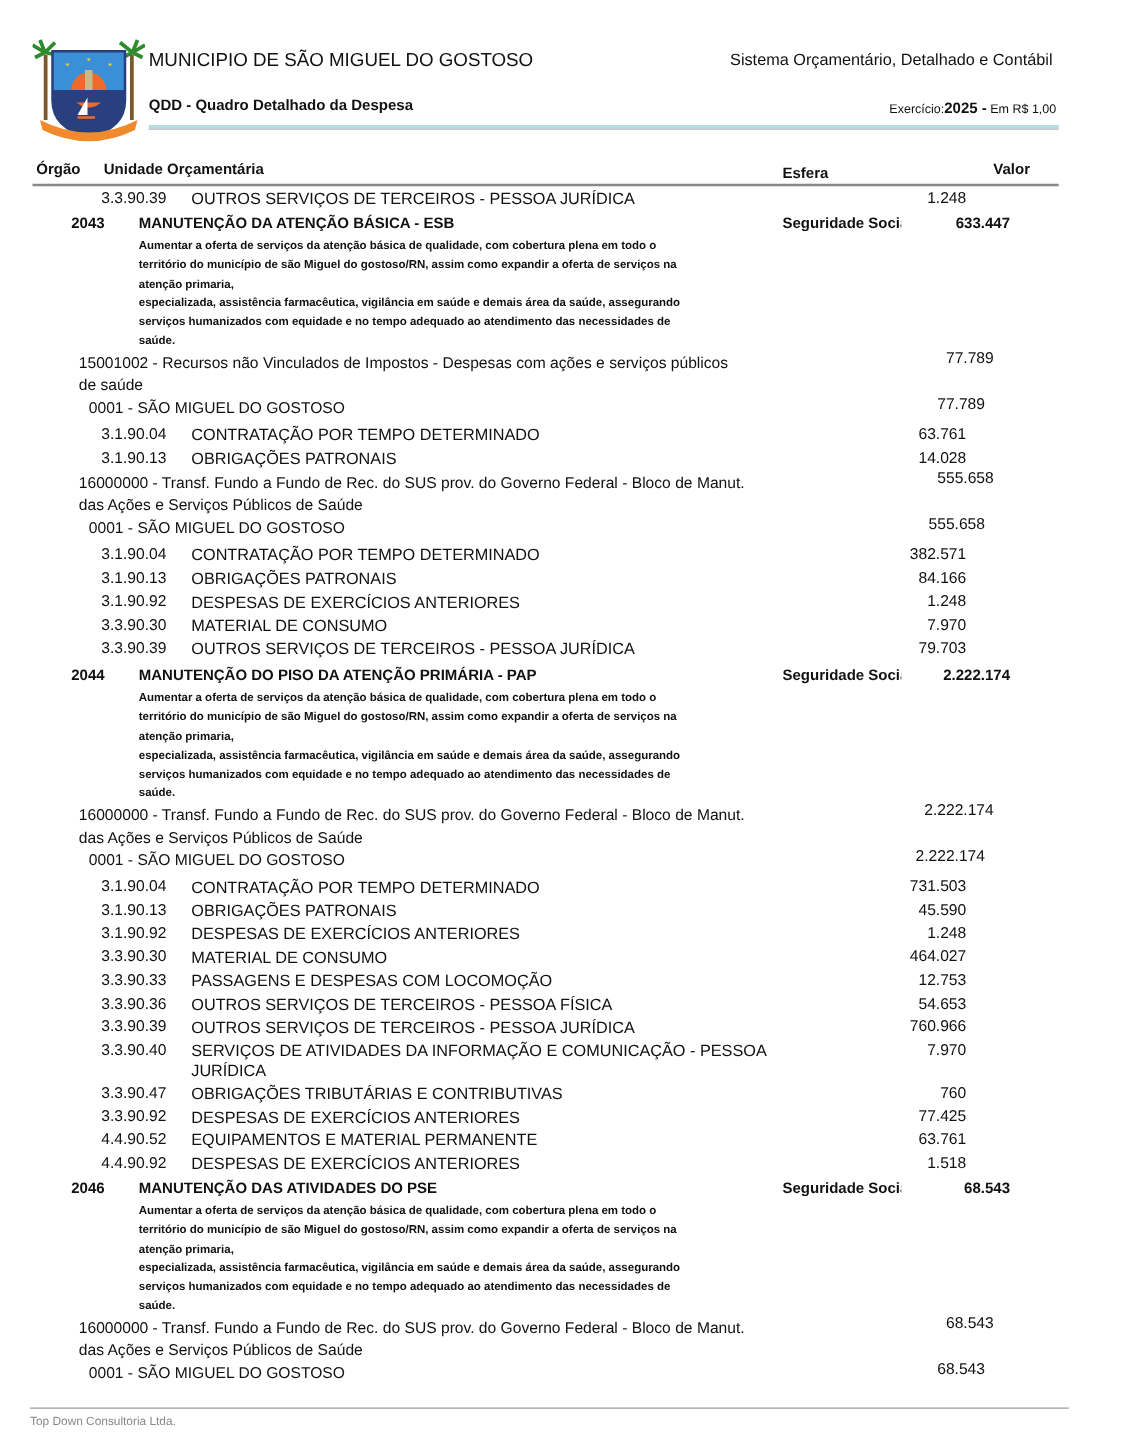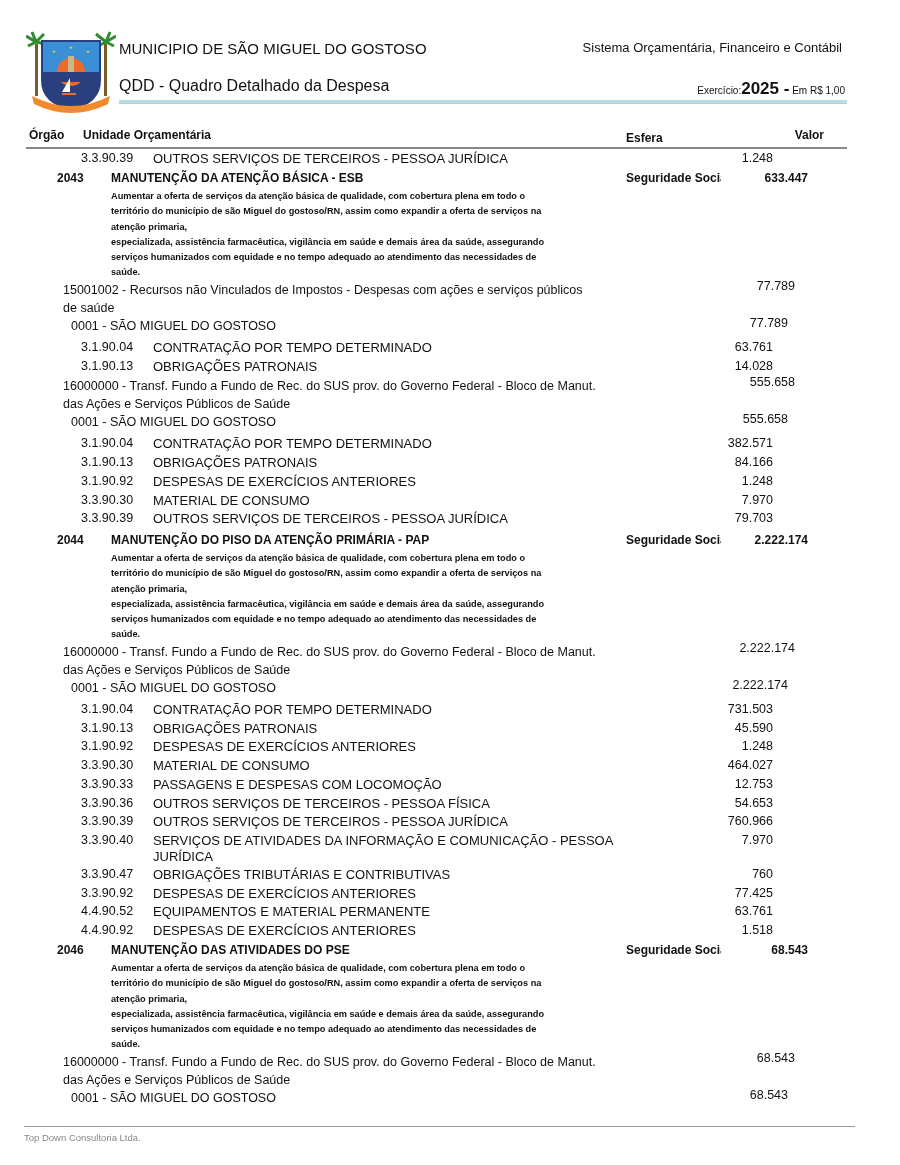--- a/index.html
+++ b/index.html
@@ -1,22 +1,22 @@
 <!DOCTYPE html>
 <html><head>
 <meta charset="utf-8">
 <style>
   html,body{margin:0;padding:0;background:#fff;}
   body{width:900px;height:1165px;position:relative;overflow:hidden;font-family:"Liberation Sans",sans-serif;color:#111;}
   .logo{position:absolute;left:26px;top:30px;width:90px;height:84px;}
   .muni{position:absolute;left:119px;top:40px;font-size:15px;color:#111;}
   .system{position:absolute;right:58px;top:40px;font-size:13px;color:#111;}
-  .qdd{position:absolute;left:119px;top:77px;font-size:16px;font-weight:normal;}
+  .qdd{position:absolute;left:119px;top:77px;font-size:12px;font-weight:bold;}
   .exercicio{position:absolute;right:55px;top:79px;font-size:10px;}
-  .exercicio b{font-size:17px;}
+  .exercicio b{font-size:12px;}
   .hr-blue{position:absolute;left:119px;top:100px;width:728px;height:3px;background:#b4dde4;border-bottom:1px solid #c8c8c8;}
   .col-head{position:absolute;top:128px;font-size:12px;font-weight:bold;}
   .head-line{position:absolute;left:26px;top:147px;width:821px;height:2px;background:#888;}
   .action-code{position:absolute;left:57px;font-size:12px;font-weight:bold;}
   .action-title{position:absolute;left:111px;font-size:12px;font-weight:bold;}
   .esfera{position:absolute;left:626px;width:95px;overflow:hidden;white-space:nowrap;font-size:12px;font-weight:bold;}
   .action-total{position:absolute;right:92px;font-size:12px;font-weight:bold;}
   .desc{position:absolute;left:111px;width:500px;font-size:9.2px;font-weight:bold;line-height:15.3px;}
   .desc div{white-space:nowrap;}
   .fonte{position:absolute;left:63px;width:570px;font-size:12.5px;line-height:18px;}
@@ -48,21 +48,21 @@
     <polygon points="28,20 29,23 26,21 30,21 27,23" fill="#f2d23a"></polygon>
     <polygon points="45,16 46,19 43,17 47,17 44,19" fill="#f2d23a"></polygon>
     <polygon points="62,20 63,23 60,21 64,21 61,23" fill="#f2d23a"></polygon>
     <polygon points="44,48 44,62 36,62" fill="#fff"></polygon>
     <rect x="36" y="63" width="14" height="2" fill="#ee6a2a"></rect>
 
     <path d="M6 66 Q45 86 84 66 L82 74 Q45 92 8 74 Z" fill="#f08a2a"></path>
   </svg>
 </div>
 <div class="muni">MUNICIPIO DE SÃO MIGUEL DO GOSTOSO</div>
-<div class="system">Sistema Orçamentária, Financeiro e Contábil</div>
+<div class="system">Sistema Orçamentário, Detalhado e Contábil</div>
 <div class="qdd">QDD - Quadro Detalhado da Despesa</div>
 <div class="exercicio">
   <span>Exercício:</span><b>2025 -</b> <span>Em R$ 1,00</span>
 </div>
 <div class="hr-blue"></div>
 
 <div class="col-head" style="left:29px">Órgão</div>
 <div class="col-head" style="left:83px">Unidade Orçamentária</div>
 <div class="col-head" style="left:626px;top:131px">Esfera</div>
 <div class="col-head" style="right:76px">Valor</div>

